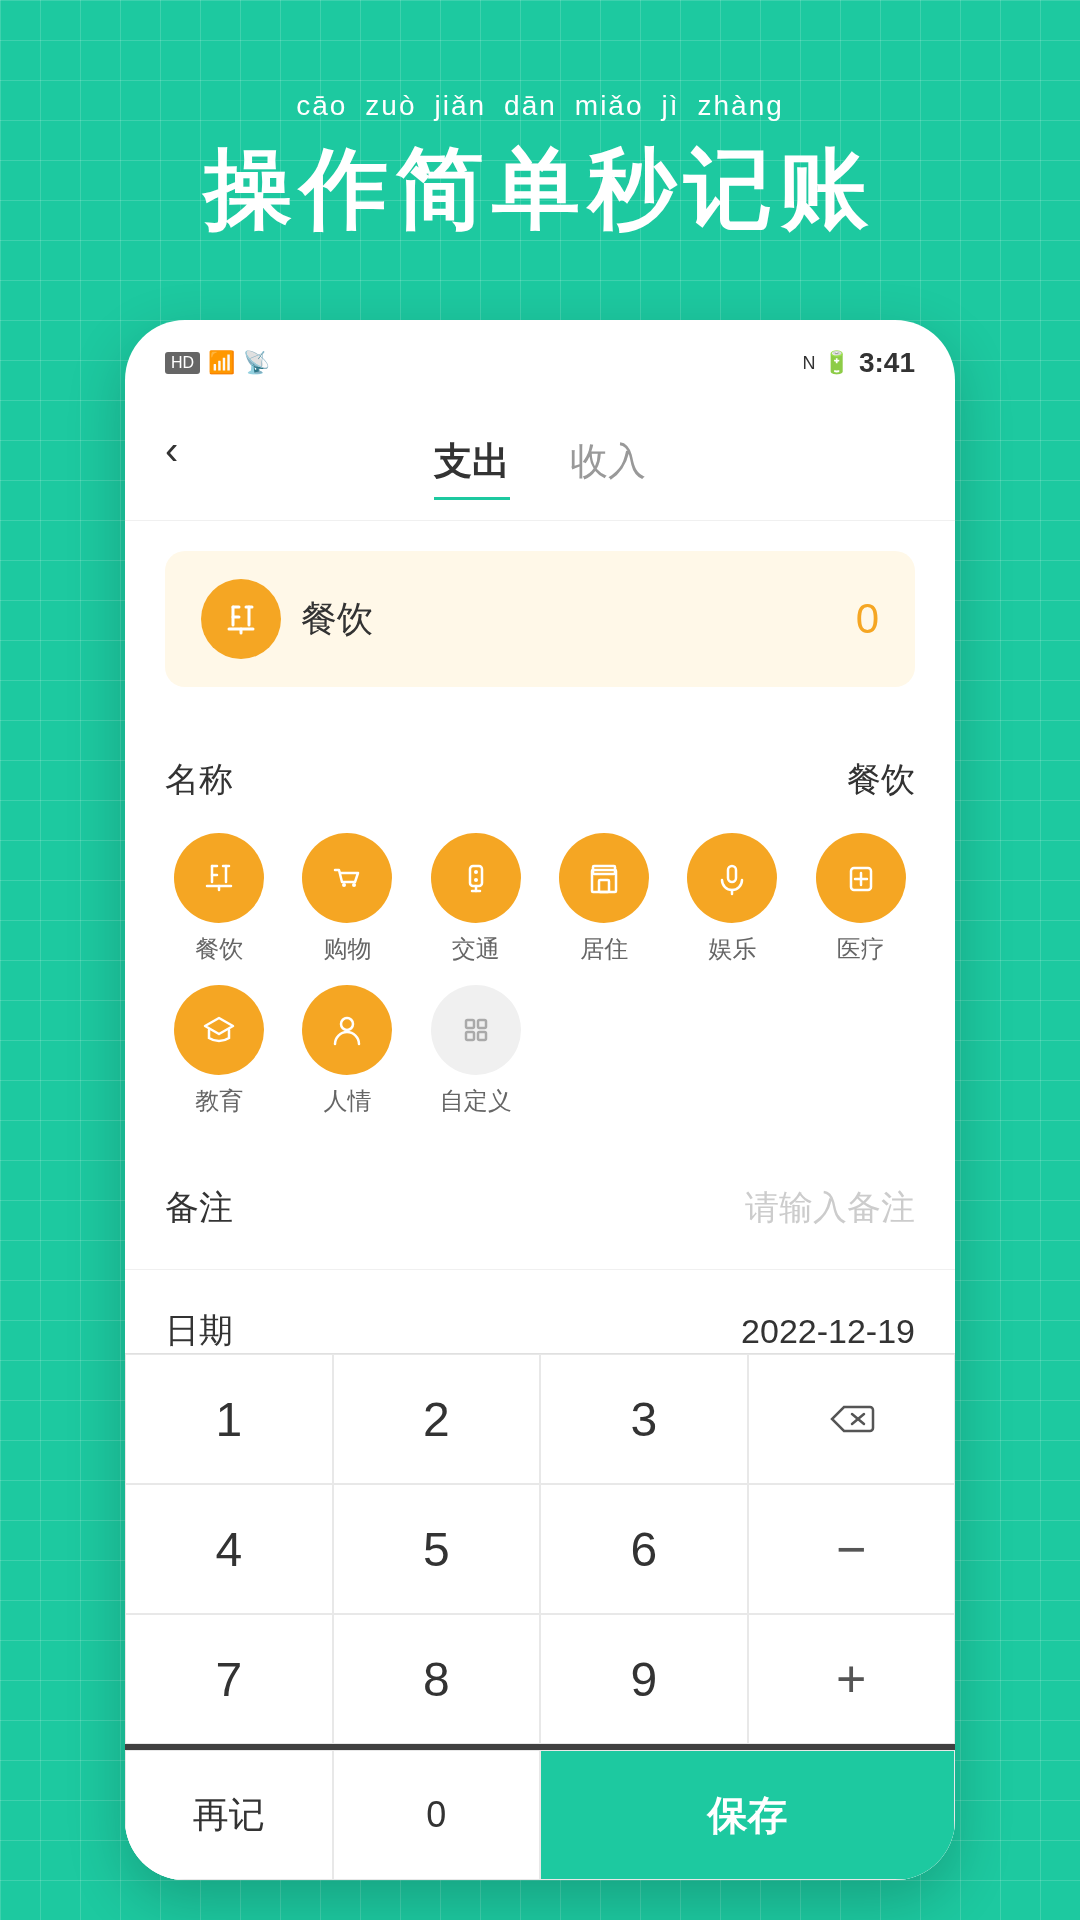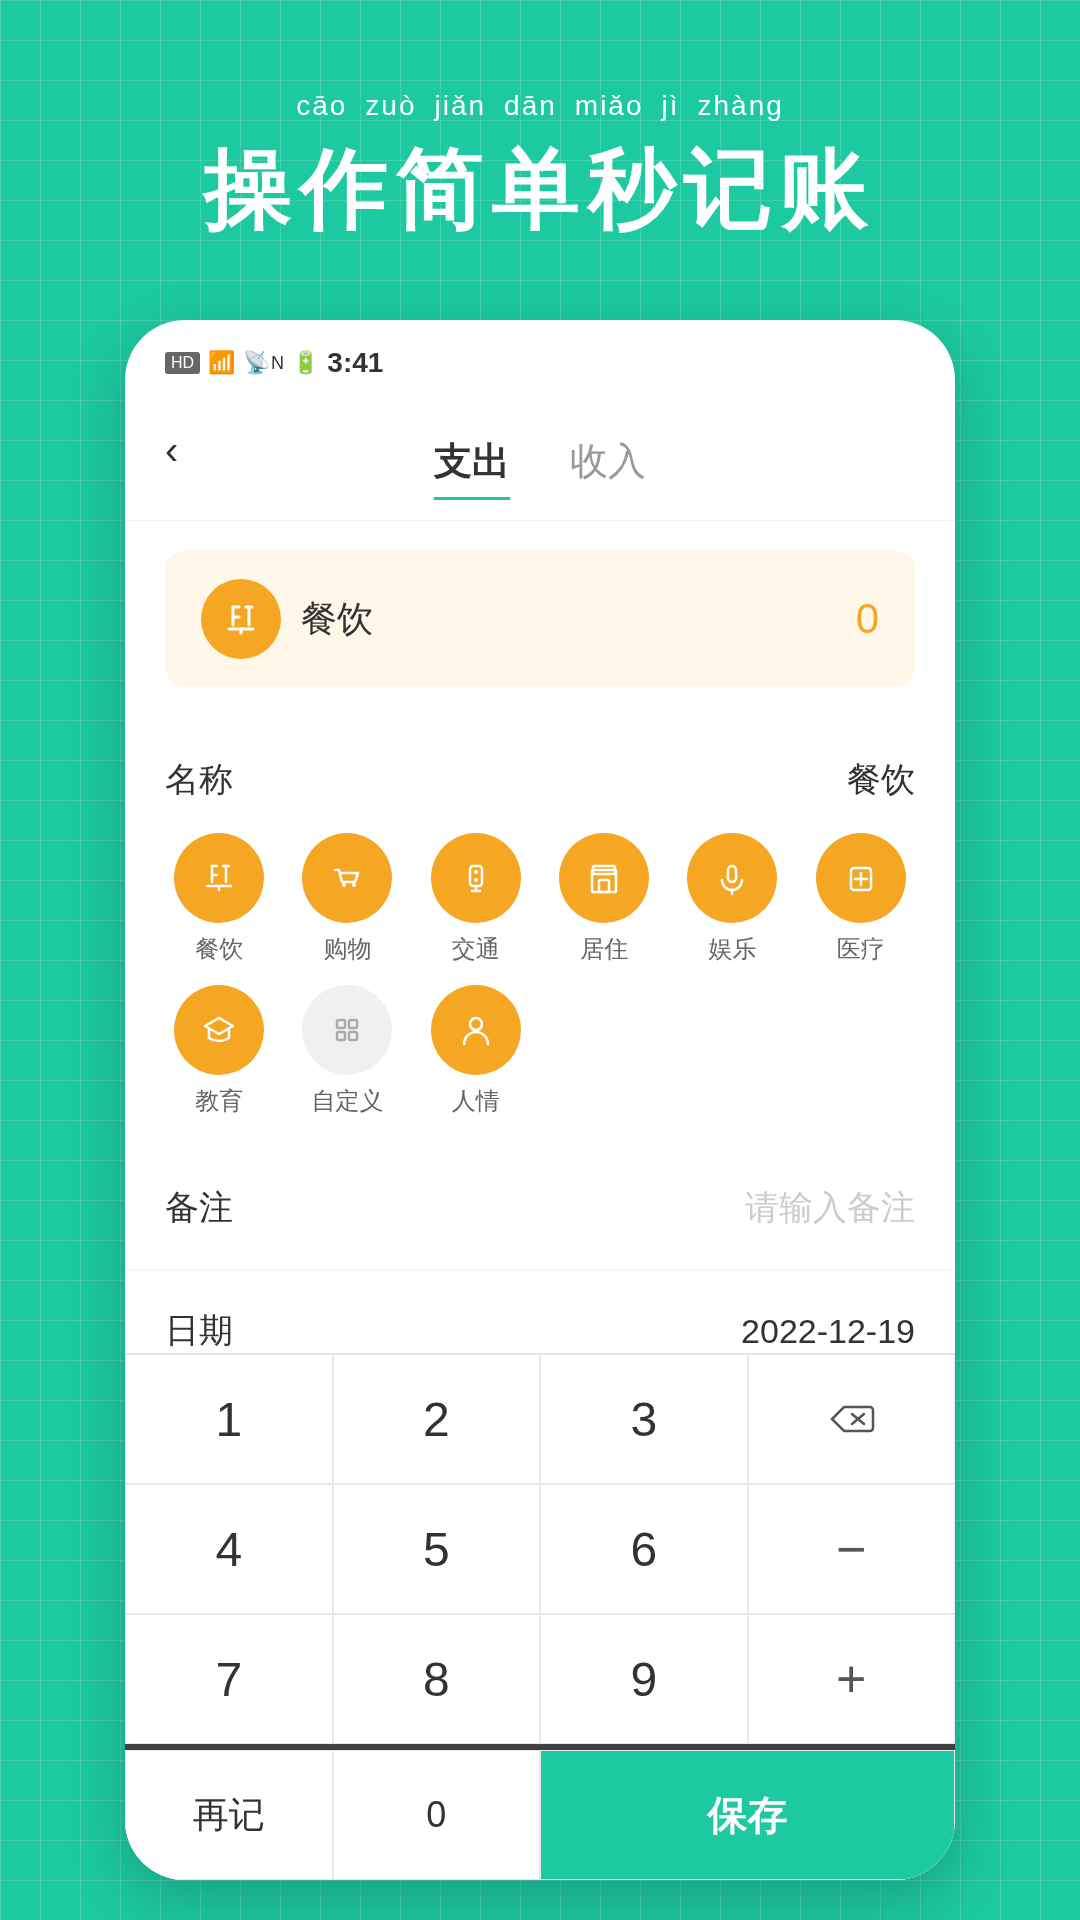--- a/index.html
+++ b/index.html
@@ -58,20 +58,21 @@
       height: 1560px;
       background: white;
       border-radius: 60px;
       overflow: hidden;
       box-shadow: 0 20px 60px rgba(0,0,0,0.2);
     }
 
     
     .status-bar {
       display: flex;
+      justify-content: space-between;
       align-items: center;
       padding: 36px 40px 10px;
       height: 60px;
     }
     .status-left {
       display: flex;
       align-items: center;
       gap: 8px;
       font-size: 22px;
       color: #333;
@@ -421,39 +422,39 @@
         <div class="cat-icon">
           <svg width="40" height="40" viewBox="0 0 40 40" fill="none">
             <path d="M20 8L6 16l14 8 14-8-14-8z" stroke="white" stroke-width="2.5" stroke-linejoin="round"></path>
             <path d="M10 20v8c3 2 7 3 10 3s7-1 10-3v-8" stroke="white" stroke-width="2.5" stroke-linecap="round"></path>
           </svg>
         </div>
         <span class="cat-label">教育</span>
       </div>
 
       <div class="category-item">
+        <div class="cat-icon">
+          <svg width="40" height="40" viewBox="0 0 40 40" fill="none">
+            <circle cx="20" cy="14" r="6" stroke="white" stroke-width="2.5"></circle>
+            <path d="M8 34c0-6.6 5.4-12 12-12s12 5.4 12 12" stroke="white" stroke-width="2.5" stroke-linecap="round"></path>
+          </svg>
+        </div>
+        <span class="cat-label">人情</span>
+      </div>
+
+      <div class="category-item">
         <div class="cat-icon custom">
           <svg width="40" height="40" viewBox="0 0 40 40" fill="none">
             <rect x="10" y="10" width="8" height="8" rx="1.5" stroke="#aaa" stroke-width="2.5"></rect>
             <rect x="22" y="10" width="8" height="8" rx="1.5" stroke="#aaa" stroke-width="2.5"></rect>
             <rect x="10" y="22" width="8" height="8" rx="1.5" stroke="#aaa" stroke-width="2.5"></rect>
             <rect x="22" y="22" width="8" height="8" rx="1.5" stroke="#aaa" stroke-width="2.5"></rect>
           </svg>
         </div>
         <span class="cat-label">自定义</span>
-      </div>
-
-      <div class="category-item">
-        <div class="cat-icon">
-          <svg width="40" height="40" viewBox="0 0 40 40" fill="none">
-            <circle cx="20" cy="14" r="6" stroke="white" stroke-width="2.5"></circle>
-            <path d="M8 34c0-6.6 5.4-12 12-12s12 5.4 12 12" stroke="white" stroke-width="2.5" stroke-linecap="round"></path>
-          </svg>
-        </div>
-        <span class="cat-label">人情</span>
       </div>
 
     </div>
   </div>
 
   <div class="note-row">
     <span class="row-label">备注</span>
     <span class="row-value">请输入备注</span>
   </div>
 

